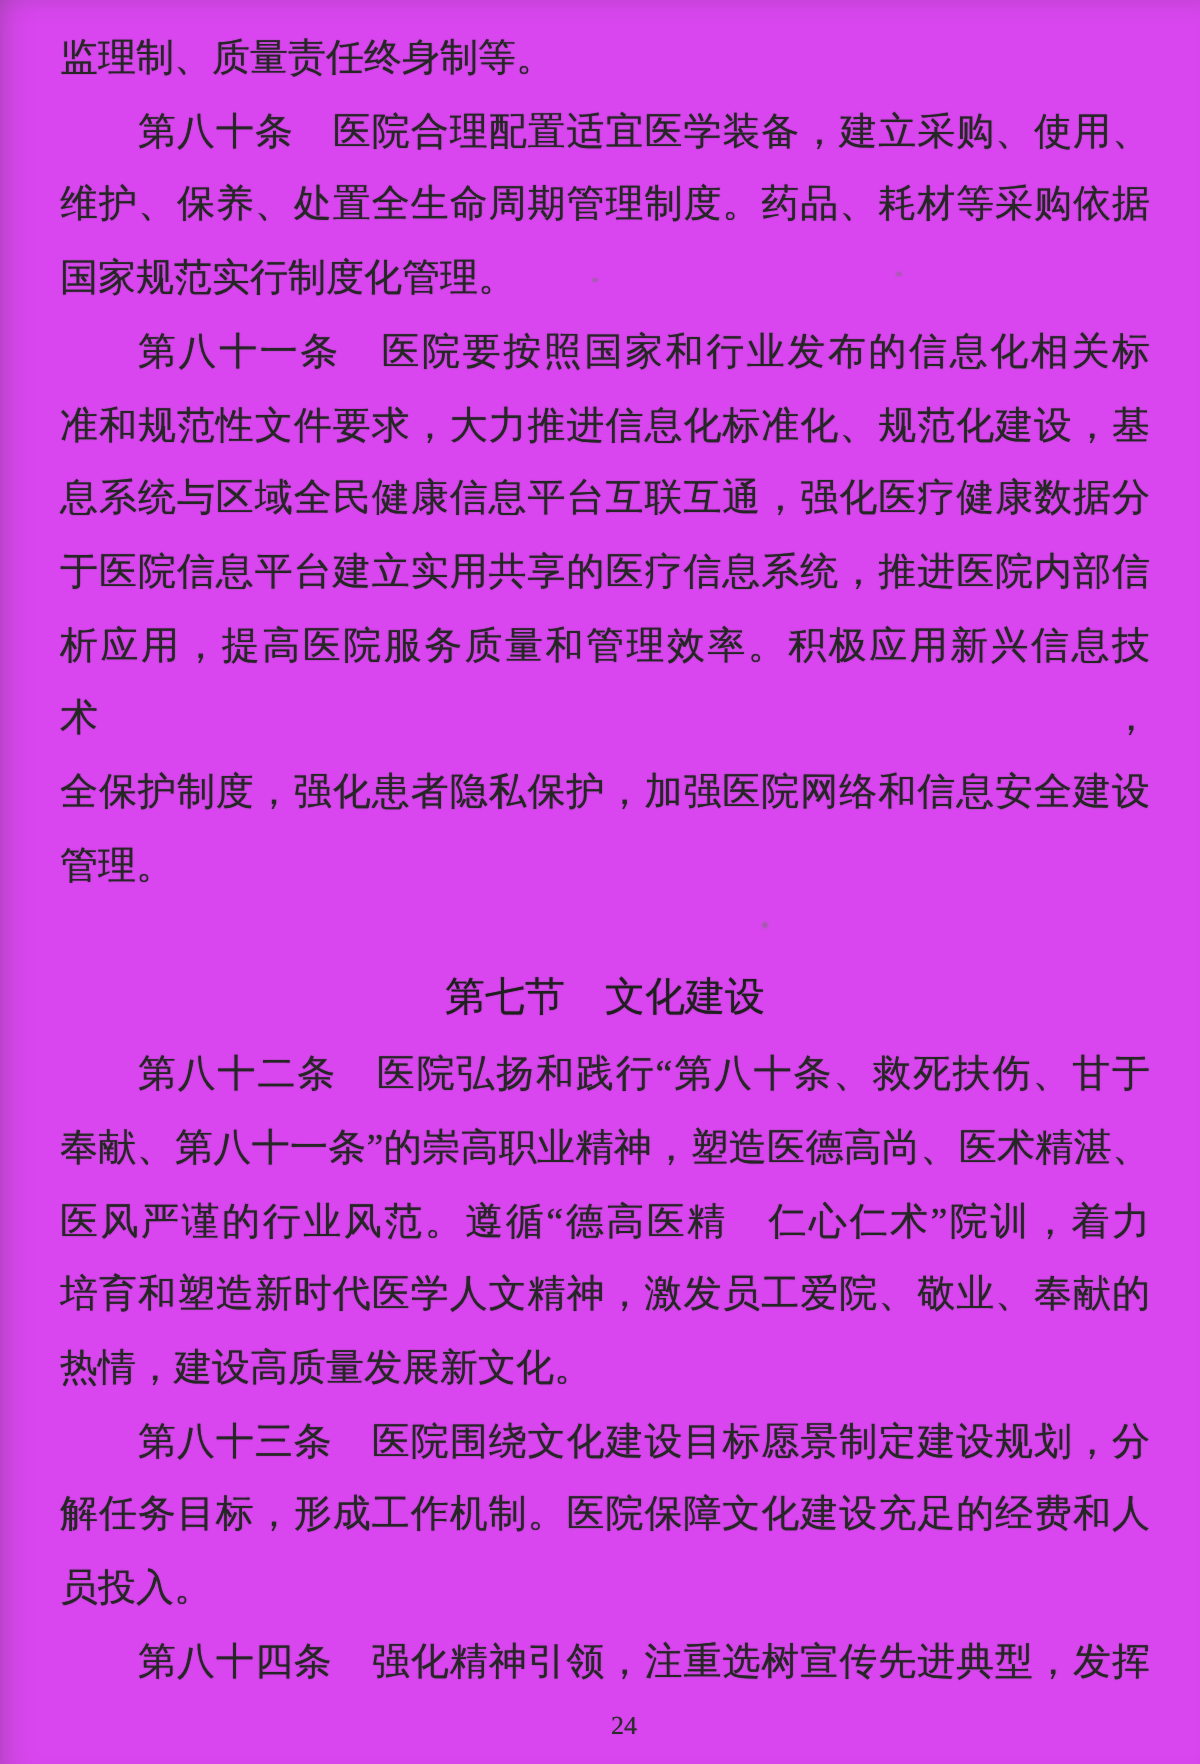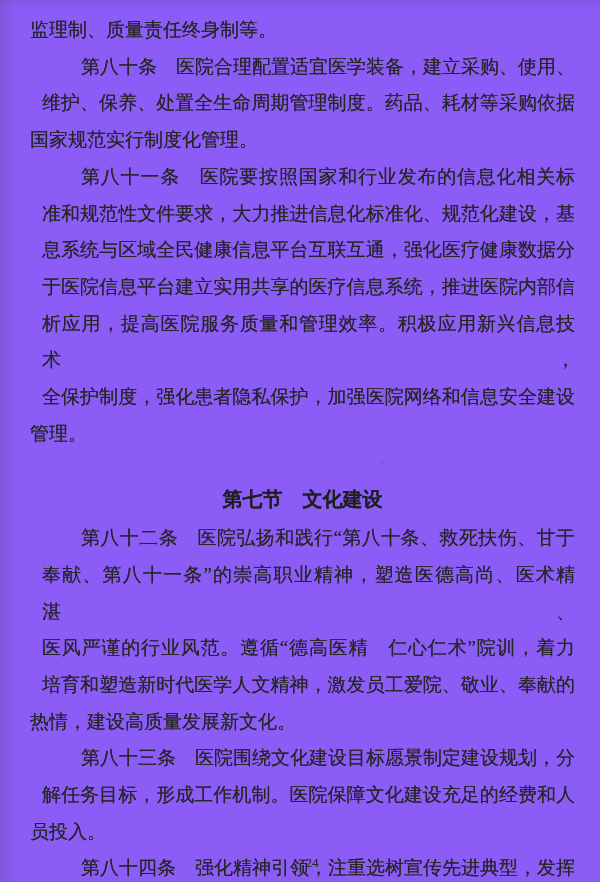--- a/index.html
+++ b/index.html
@@ -5,21 +5,21 @@
 <style>
   html, body {
     margin: 0;
     padding: 0;
     background: #ffffff;
   }
   .page {
     position: relative;
     width: 600px;
     height: 882px;
-    background: #8b5cf6;
+    background: #d946ef;
     overflow: hidden;
     font-family: "Liberation Serif", "DejaVu Serif", serif;
     
     box-shadow: inset 14px 0 16px -14px rgba(60,60,55,0.35),
                 inset 0 10px 12px -10px rgba(60,60,55,0.18);
   }
   .textcol {
     position: absolute;
     left: 30px;
     right: 25px;
@@ -28,29 +28,28 @@
   .line {
     font-size: 19px;
     line-height: 36.7px;
     color: #262626;
     text-shadow: 0 0 0.6px rgba(35,35,35,0.75);
     text-align: left;
   }
   .line.justify {
     text-align: justify;
     text-align-last: justify;
-    margin-left: 12px;
   }
   .line.indent {
     text-indent: 39px;
   }
   .heading {
     font-size: 20px;
     line-height: 36.7px;
-    font-weight: 700;
+    font-weight: 400;
     color: #1f1f1f;
     text-align: center;
     text-shadow: 0 0 0.6px rgba(30,30,30,0.8);
     margin-top: 29px;
     margin-bottom: 2px;
   }
   .page-number {
     position: absolute;
     top: 855px;
     left: 12px;

